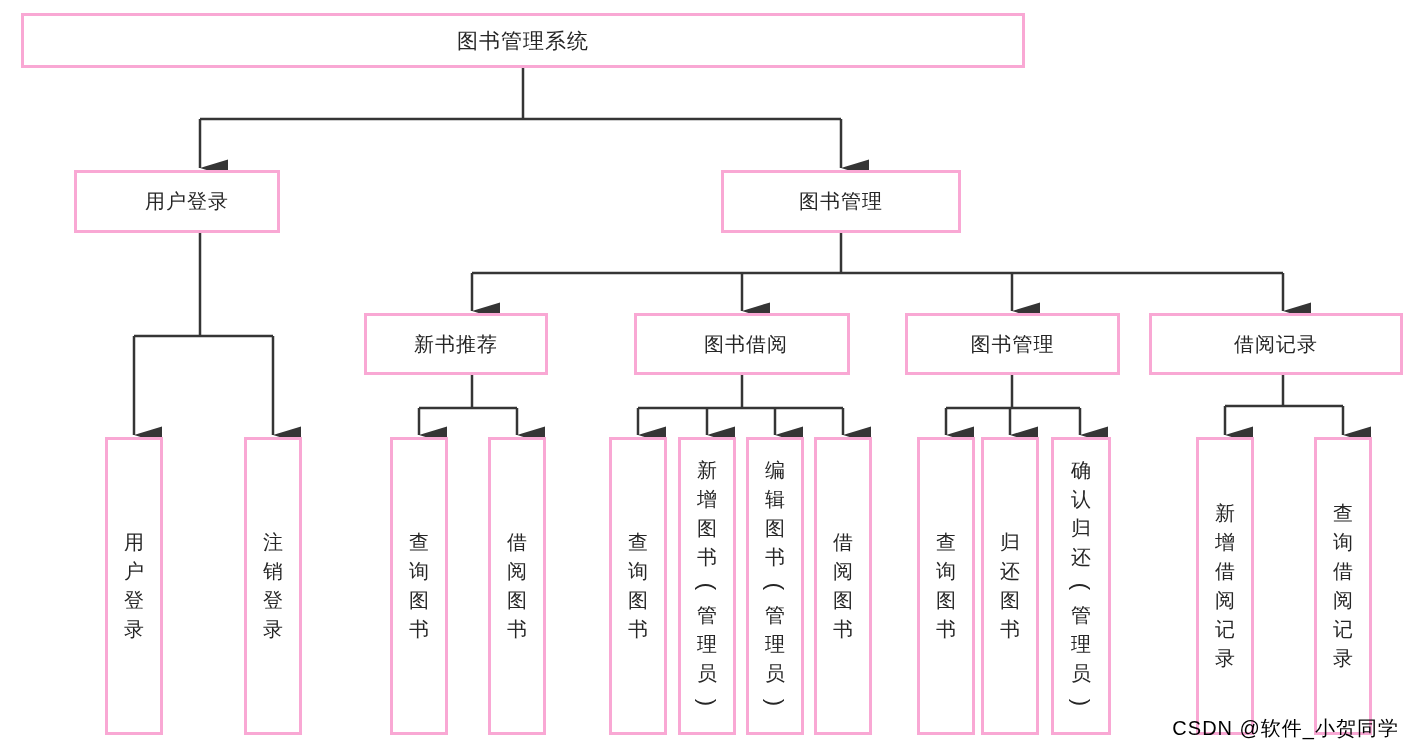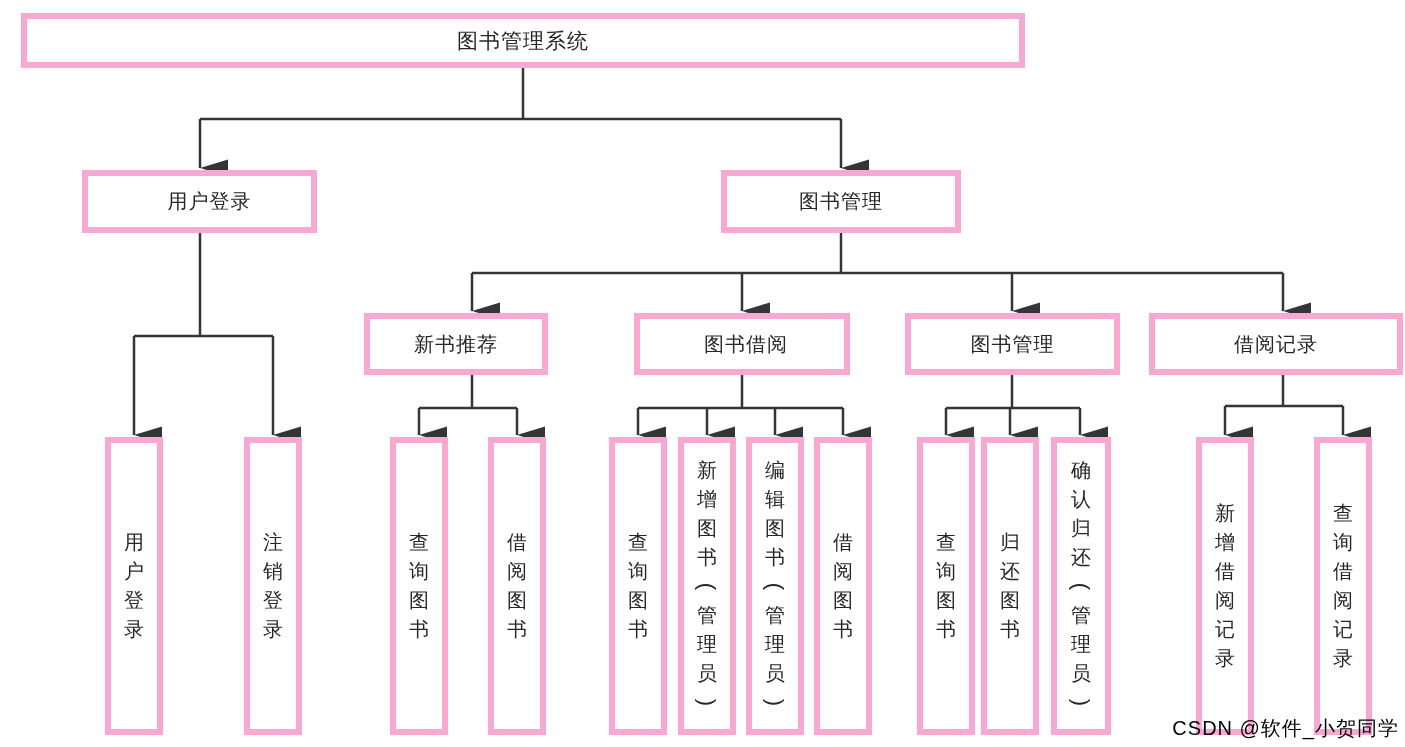--- a/index.html
+++ b/index.html
@@ -26,21 +26,21 @@
     position: absolute;
     left: 0;
     top: 0;
     width: 1405px;
     height: 747px;
     pointer-events: none;
   }
   .node {
     position: absolute;
     box-sizing: border-box;
-    border: 6px solid #f9a8d4;
+    border: 3px solid #f9a8d4;
     background: #ffffff;
     display: flex;
     align-items: center;
     justify-content: center;
     text-align: center;
   }
   .node-h {
     font-size: 20px;
     letter-spacing: 1px;
     white-space: nowrap;
@@ -149,21 +149,21 @@
     <g stroke="#353535" stroke-width="2.5" fill="none">
       <line x1="1283" y1="375" x2="1283" y2="406"></line>
       <line x1="1225" y1="406" x2="1343" y2="406"></line>
       <line x1="1225" y1="406" x2="1225" y2="435" marker-end="url(#arrow)"></line>
       <line x1="1343" y1="406" x2="1343" y2="435" marker-end="url(#arrow)"></line>
     </g>
   </svg>
 
   <div class="node node-root node-h">图书管理系统</div>
 
-  <div class="node node-l2 node-h" style="left:82px;width:235px;padding-left:20px;">用户登录</div>
+  <div class="node node-l2 node-h" style="left:74px;width:206px;padding-left:20px;">用户登录</div>
   <div class="node node-l2 node-h" style="left:721px;width:240px;">图书管理</div>
 
   <div class="node node-l3 node-h" style="left:364px;width:184px;">新书推荐</div>
   <div class="node node-l3 node-h" style="left:634px;width:216px;padding-left:8px;">图书借阅</div>
   <div class="node node-l3 node-h" style="left:905px;width:215px;">图书管理</div>
   <div class="node node-l3 node-h" style="left:1149px;width:254px;">借阅记录</div>
 
   <div class="node leaf" style="left:105px;">
     <div class="v-label">
         <span class="vch">用</span>

